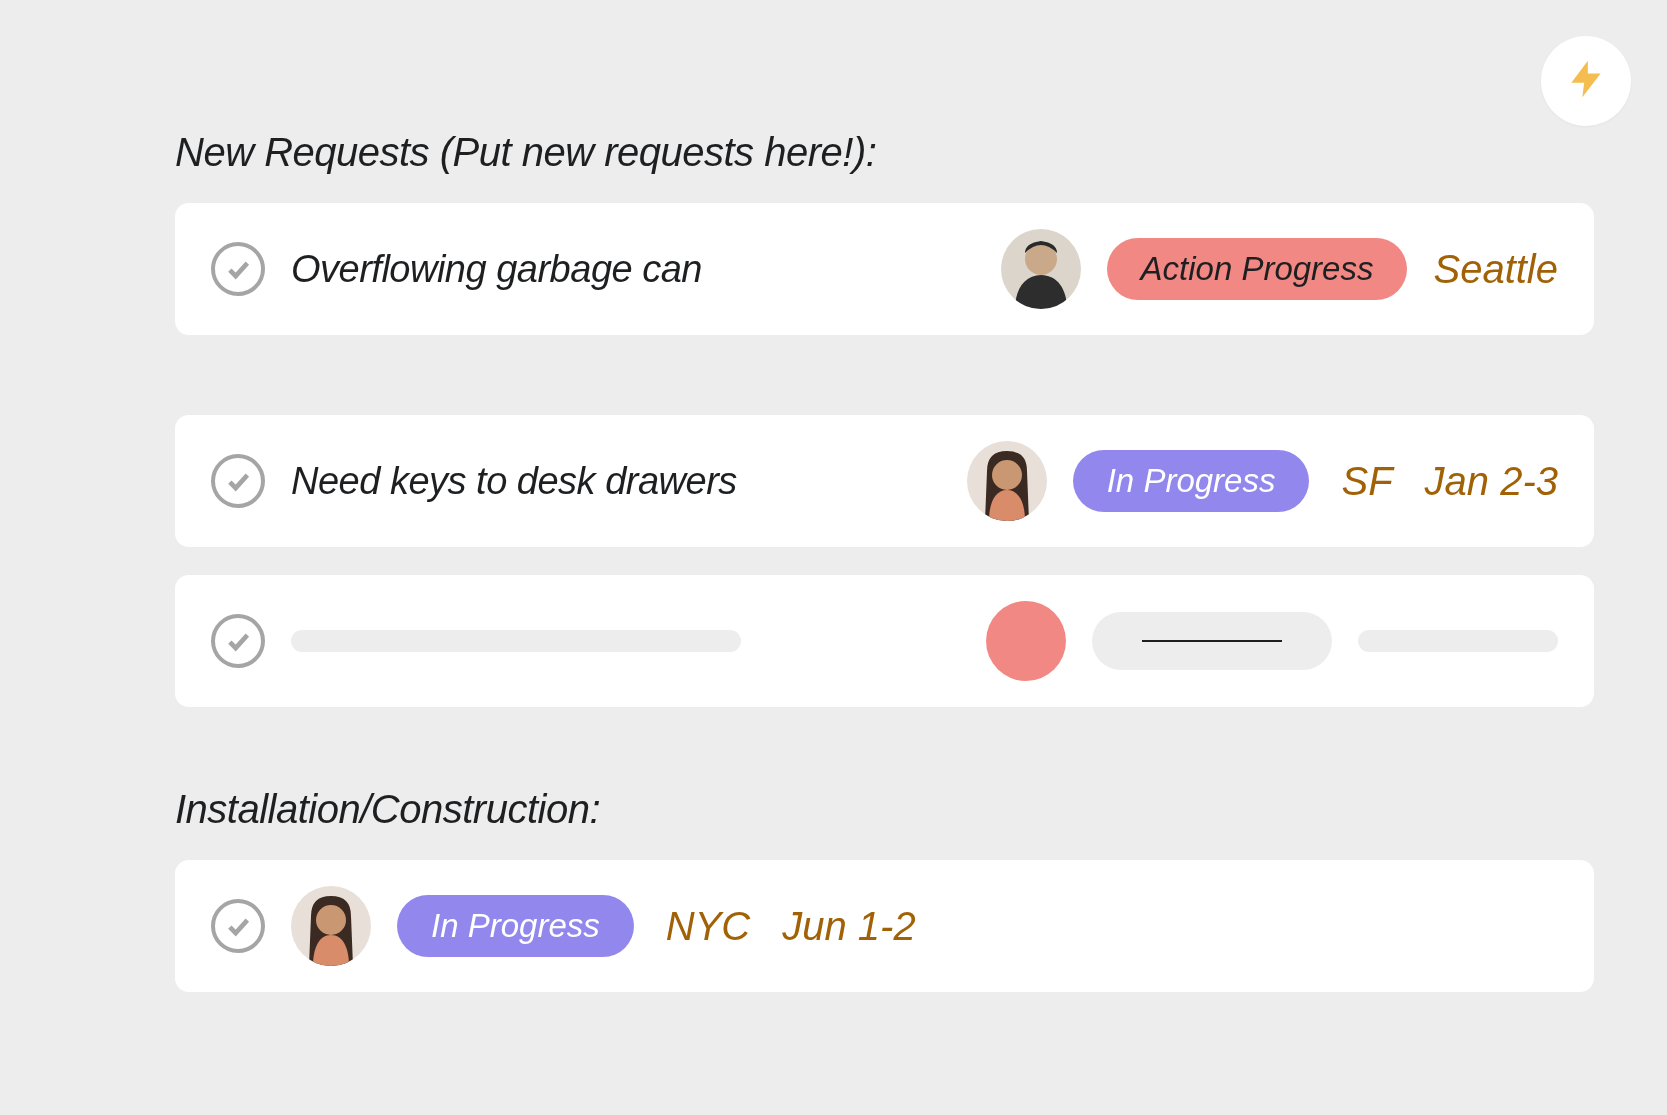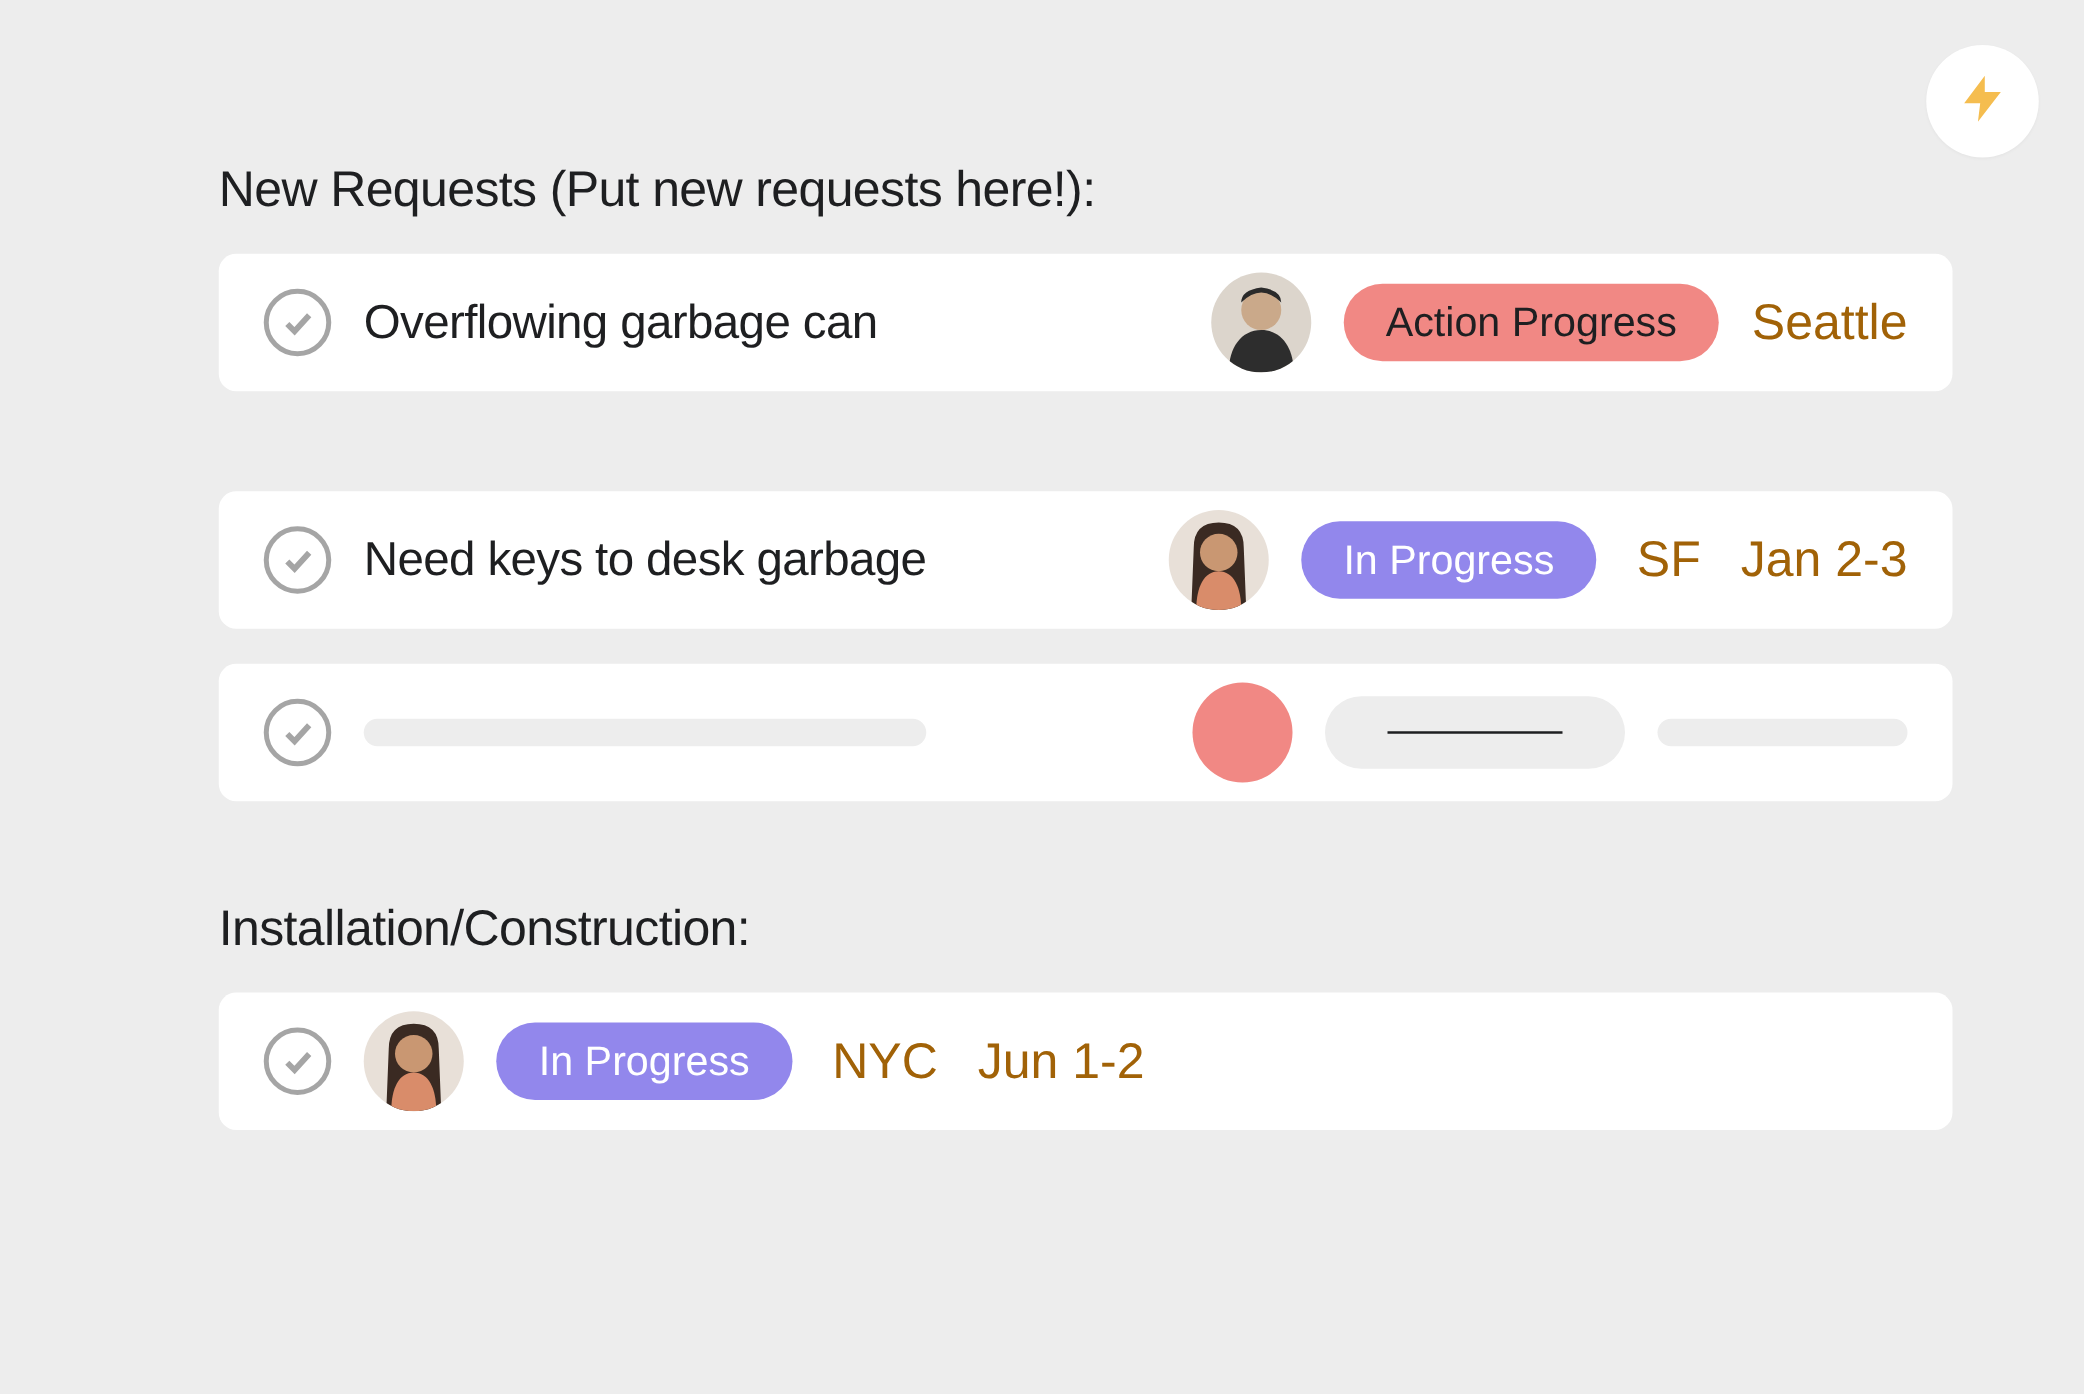--- a/index.html
+++ b/index.html
@@ -6,37 +6,38 @@
   body {
     width: 1667px;
     height: 1115px;
     background: #ededed;
     font-family: -apple-system, BlinkMacSystemFont, "Segoe UI", Helvetica, Arial, sans-serif;
     color: #1e1f21;
     position: relative;
     overflow: hidden;
   }
   .content {
-    padding: 130px 105px 0 175px;
+    padding: 130px 73px 0 175px;
+    font-style: italic;
   }
   .section {
     margin-bottom: 80px;
   }
   .section-title {
     font-size: 40px;
     font-weight: 500;
     color: #1e1f21;
     margin-bottom: 28px;
     letter-spacing: -0.5px;
   }
   .task-card {
     background: #ffffff;
     border-radius: 14px;
     padding: 0 36px;
-    height: 110px;
+    height: 132px;
     display: flex;
     align-items: center;
     gap: 26px;
     margin-bottom: 28px;
   }
   .check-circle {
     width: 54px;
     height: 54px;
     border: 4px solid #a5a5a5;
     border-radius: 50%;
@@ -184,21 +185,21 @@
   </div>
 
   <div class="section">
 
     <div class="task-card">
       <div class="check-circle">
         <svg viewBox="0 0 24 24">
             <polyline points="5,13 10,18 20,7"></polyline>
           </svg>
       </div>
-      <div class="task-title">Need keys to desk garbage</div>
+      <div class="task-title">Need keys to desk drawers</div>
       <div class="avatar female">
         <svg viewBox="0 0 80 80">
             <path d="M20 30 Q20 10 40 10 Q60 10 60 30 L62 80 L18 80 Z" fill="#3a2a22"></path>
             <circle cx="40" cy="34" r="15" fill="#c99772"></circle>
             <path d="M40 49 C28 49 22 62 22 80 L58 80 C58 62 52 49 40 49 Z" fill="#d98c6a"></path>
           </svg>
       </div>
       <div class="right-group">
         <div class="status-pill status-in-progress">In Progress</div>
         <div class="meta-text">SF</div>

